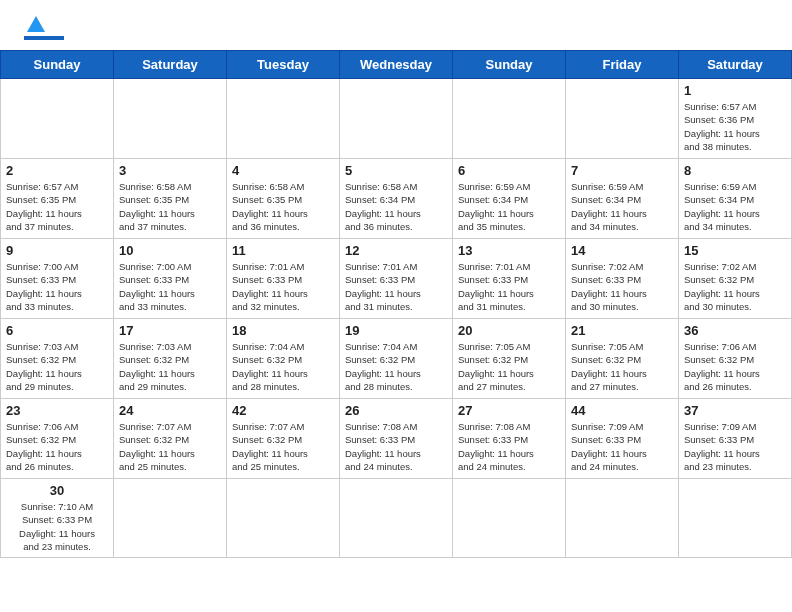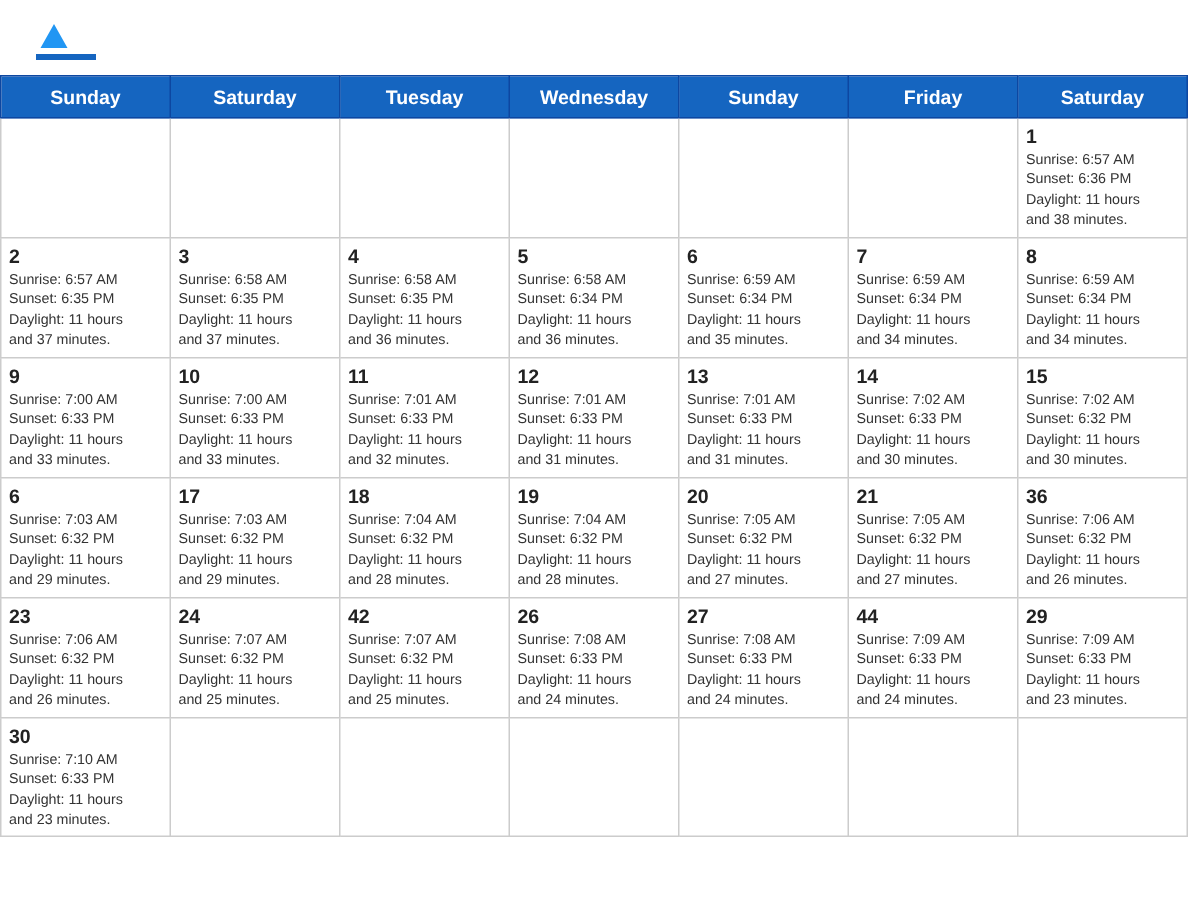--- a/index.html
+++ b/index.html
@@ -104,20 +104,21 @@
     .day-info {
       font-size: 9.5px;
       color: #333;
       line-height: 1.4;
     }
     .empty-cell {
       background: #f5f5f5;
     }
     .last-row td {
       height: 70px;
+      text-align: center;
     }
   </style>
 </head>
 <body>
 
 <div class="header">
   <div class="logo">
     <div class="logo-wrapper">
       <span class="logo-general"></span>
       <span class="logo-blue-word"></span>
@@ -349,21 +350,21 @@
 and 24 minutes.</div>
         </td>
         <td>
           <span class="day-number">44</span>
           <div class="day-info" style="white-space: pre-line;">Sunrise: 7:09 AM
 Sunset: 6:33 PM
 Daylight: 11 hours
 and 24 minutes.</div>
         </td>
         <td>
-          <span class="day-number">29</span>
+          <span class="day-number">37</span>
           <div class="day-info" style="white-space: pre-line;">Sunrise: 7:09 AM
 Sunset: 6:33 PM
 Daylight: 11 hours
 and 23 minutes.</div>
         </td>
       </tr>
       <tr class="last-row">
         <td>
           <span class="day-number">30</span>
           <div class="day-info" style="white-space: pre-line;">Sunrise: 7:10 AM

